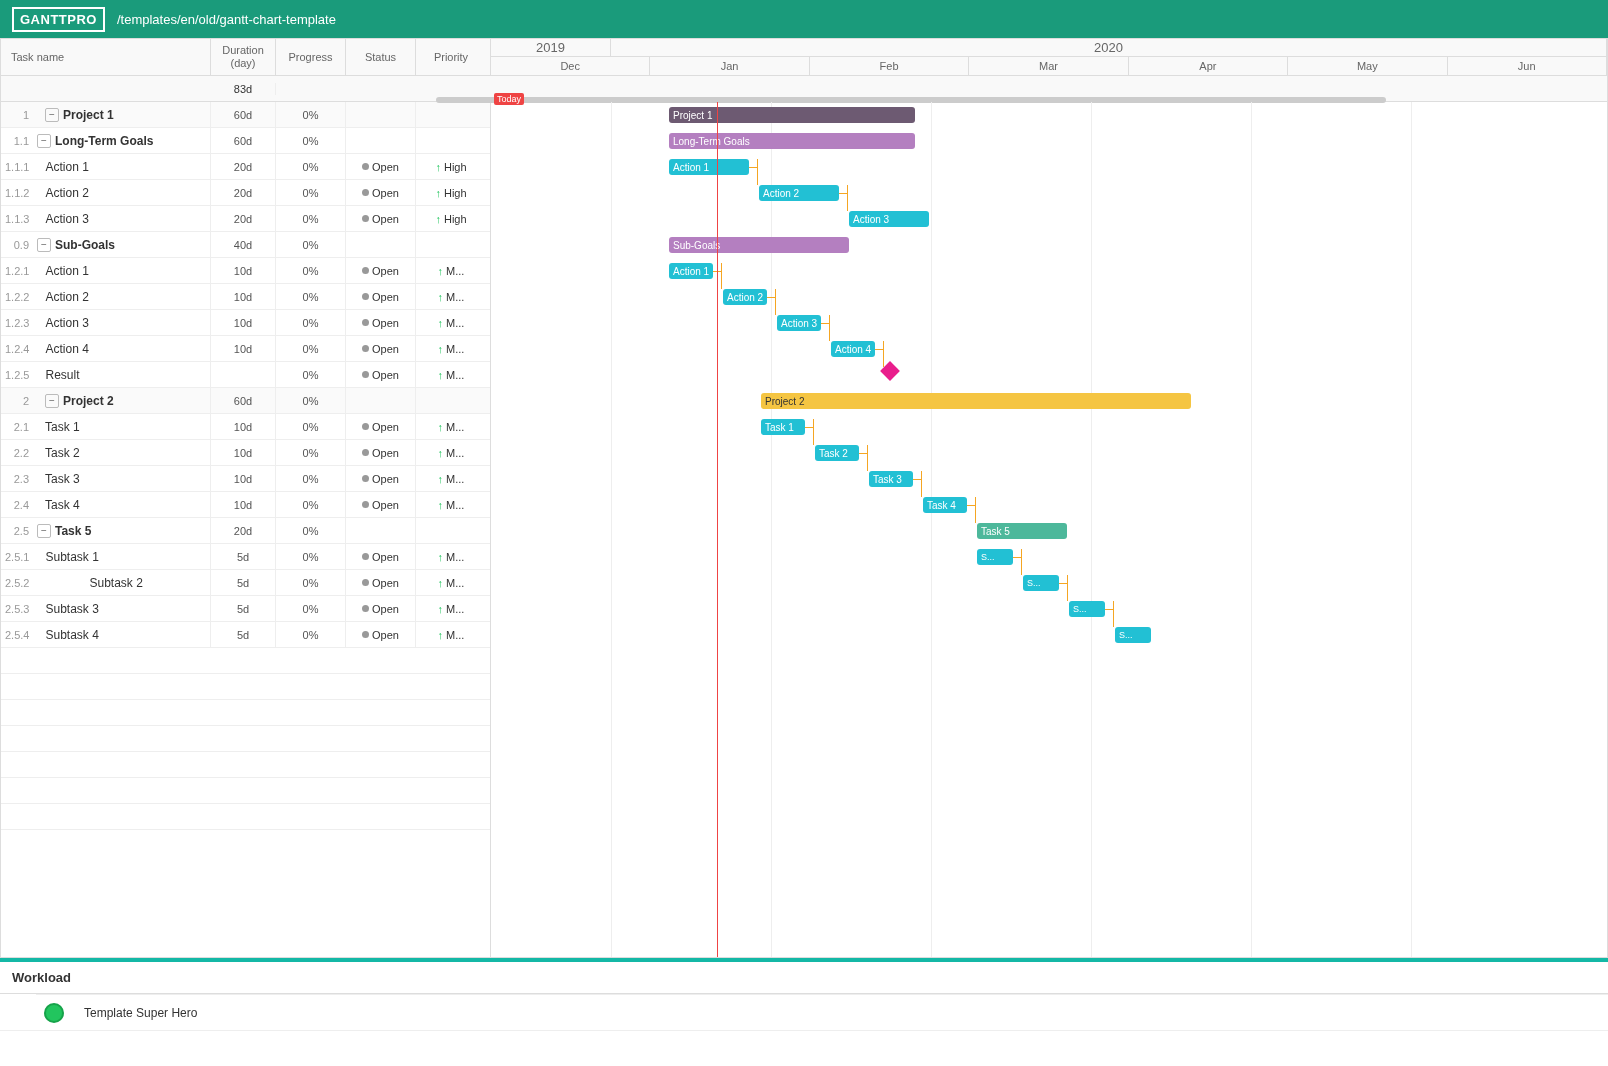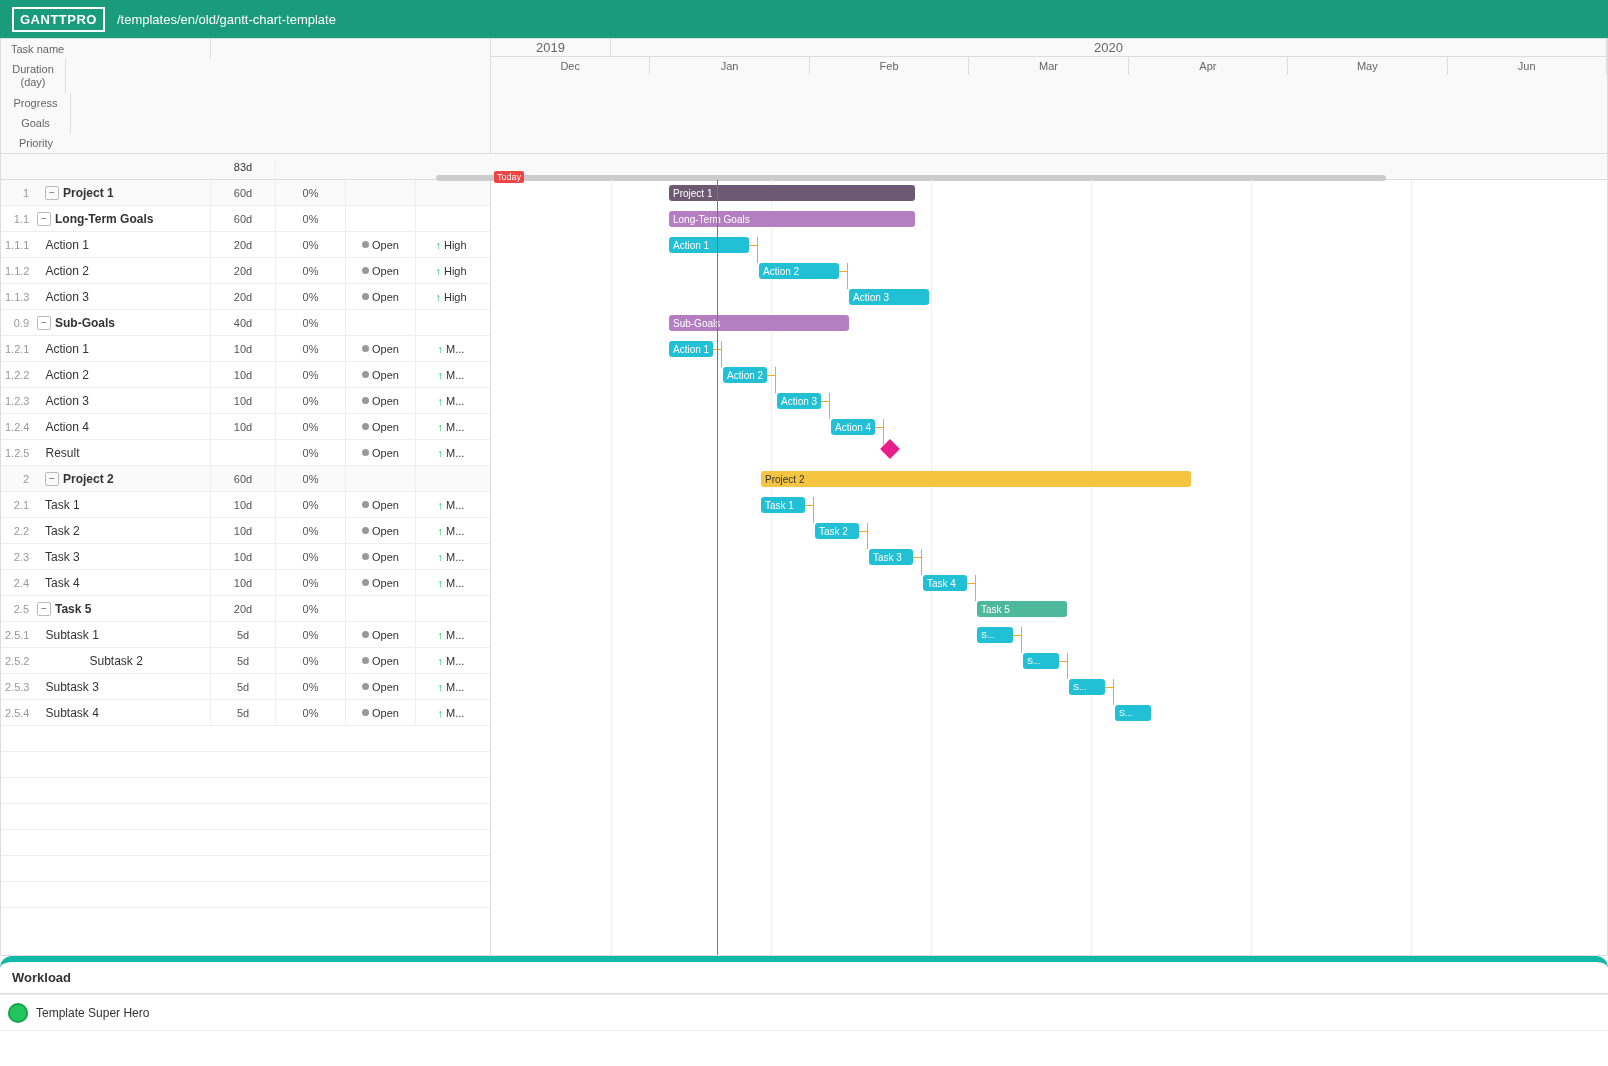--- a/index.html
+++ b/index.html
@@ -46,21 +46,20 @@
       display: flex;
       border-bottom: 1px solid #ddd;
       background: #f9f9f9;
       min-height: 36px;
     }
     .left-panel-header {
       display: flex;
       border-right: 1px solid #ddd;
       min-width: 490px;
       max-width: 490px;
-      flex-direction: column;
     }
     .col-header {
       display: flex;
       align-items: center;
       justify-content: center;
       border-right: 1px solid #ddd;
       font-size: 11px;
       color: #666;
       padding: 4px 6px;
       text-align: center;
@@ -232,22 +231,23 @@
       align-items: center;
       height: 26px;
       border-bottom: 1px solid #ddd;
       background: #f9f9f9;
     }
     .workload-row {
       display: flex;
       align-items: center;
       height: 36px;
       border-top: 1px solid #eee;
-      gap: 8px;
+      gap: 20px;
       padding: 0 8px;
+      margin-left: 36px;
     }
     .avatar-circle {
       width: 20px;
       height: 20px;
       border-radius: 50%;
       background: #22c55e;
       border: 2px solid #16a34a;
       flex-shrink: 0;
     }
   </style>
@@ -267,21 +267,21 @@
         <div class="col-header col-task-name">
           <span>Task name</span>
         </div>
         <div class="col-header col-duration">
           <span style="text-align:center; line-height:1.2">Duration (day)</span>
         </div>
         <div class="col-header col-progress">
           <span>Progress</span>
         </div>
         <div class="col-header col-status">
-          <span>Goals</span>
+          <span>Status</span>
         </div>
         <div class="col-header col-priority">
           <span>Priority</span>
         </div>
       </div>
       <div class="right-panel-header">
         <div class="year-row">
           <div class="year-cell" style="width:120px; border-right:1px solid #ddd;">2019</div>
           <div class="year-cell" style="flex:1;">2020</div>
         </div>
@@ -693,21 +693,21 @@
           <div class="gantt-bar" style="top:525px; left:624px; width:36px; background:#22c0d4; height:16px;">
             <span style="font-size:9px;">S...</span>
           </div>
 
         </div>
       </div>
 
     </div>
   </div>
 
-  <div style="border-top:6px solid #14b8a6;border-radius:12px;">
+  <div style="border-top:4px solid #14b8a6;">
     <div style="padding:8px 12px; font-weight:bold; font-size:13px; color:#333; border-bottom:1px solid #ddd;">
       <span>Workload</span>
     </div>
     <div class="workload-row">
       <div class="avatar-circle"></div>
       <span>Template Super Hero</span>
     </div>
     <div style="height:36px; border-top:1px solid #eee;"></div>
   </div>
 

